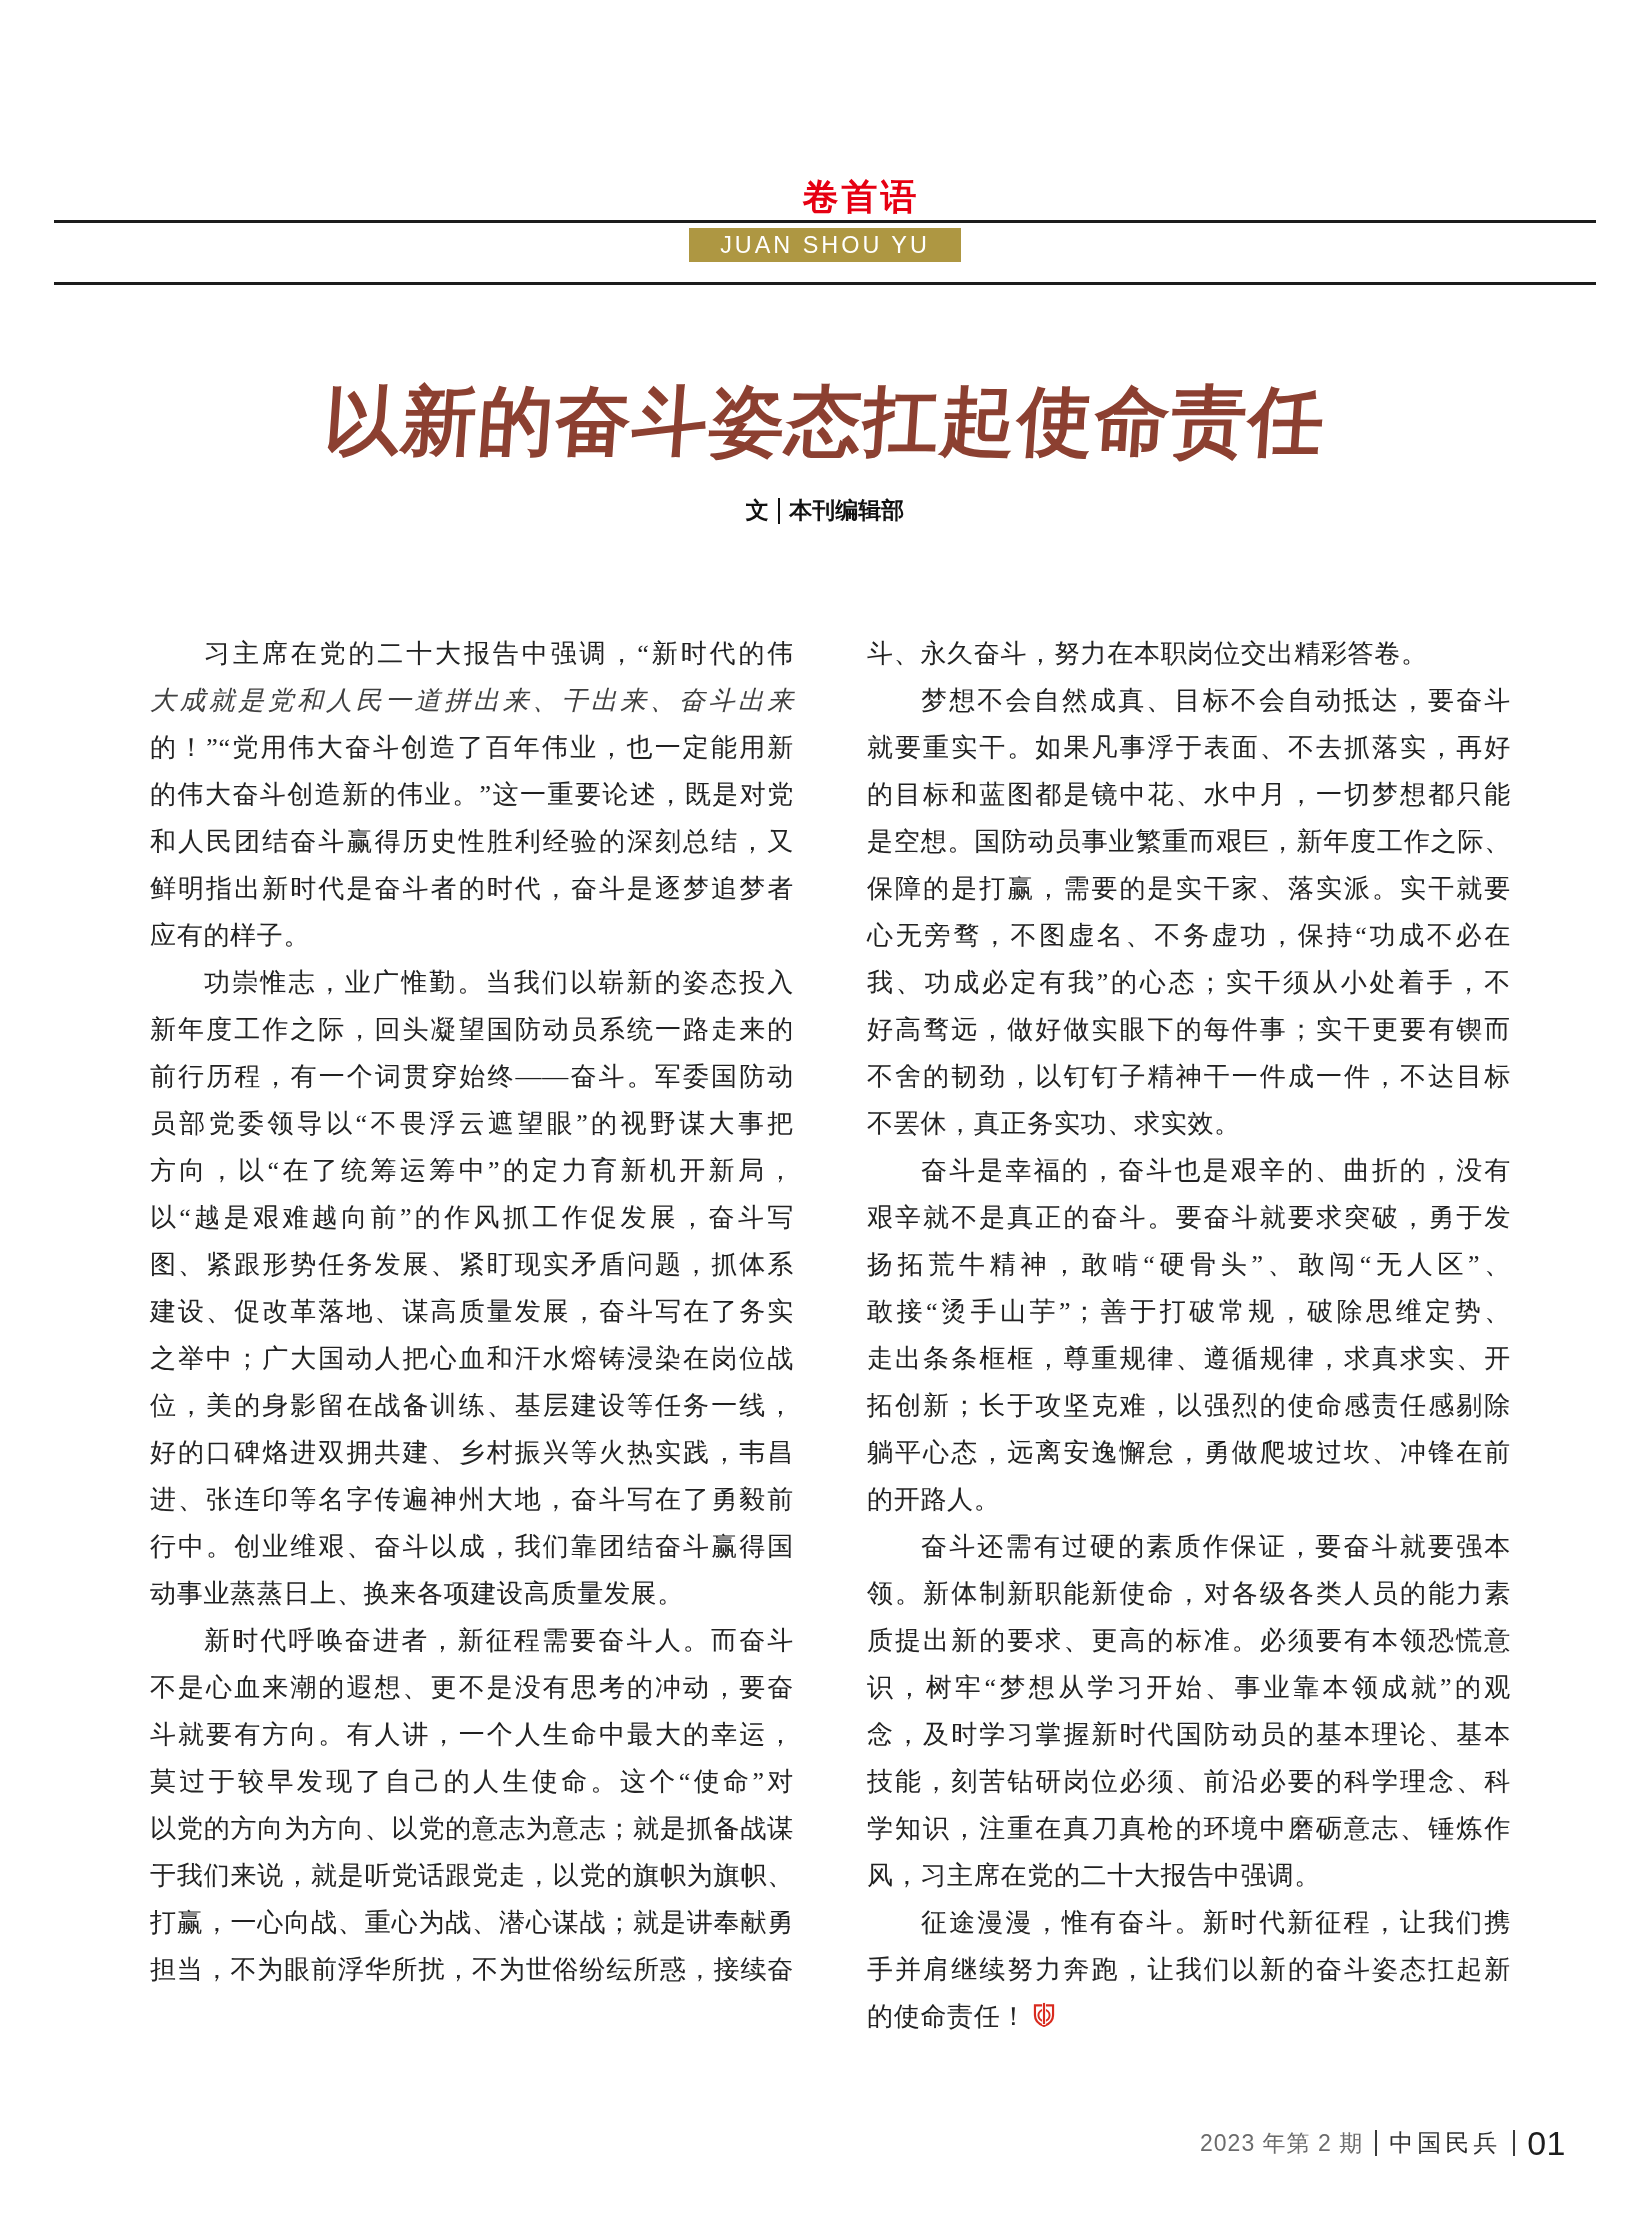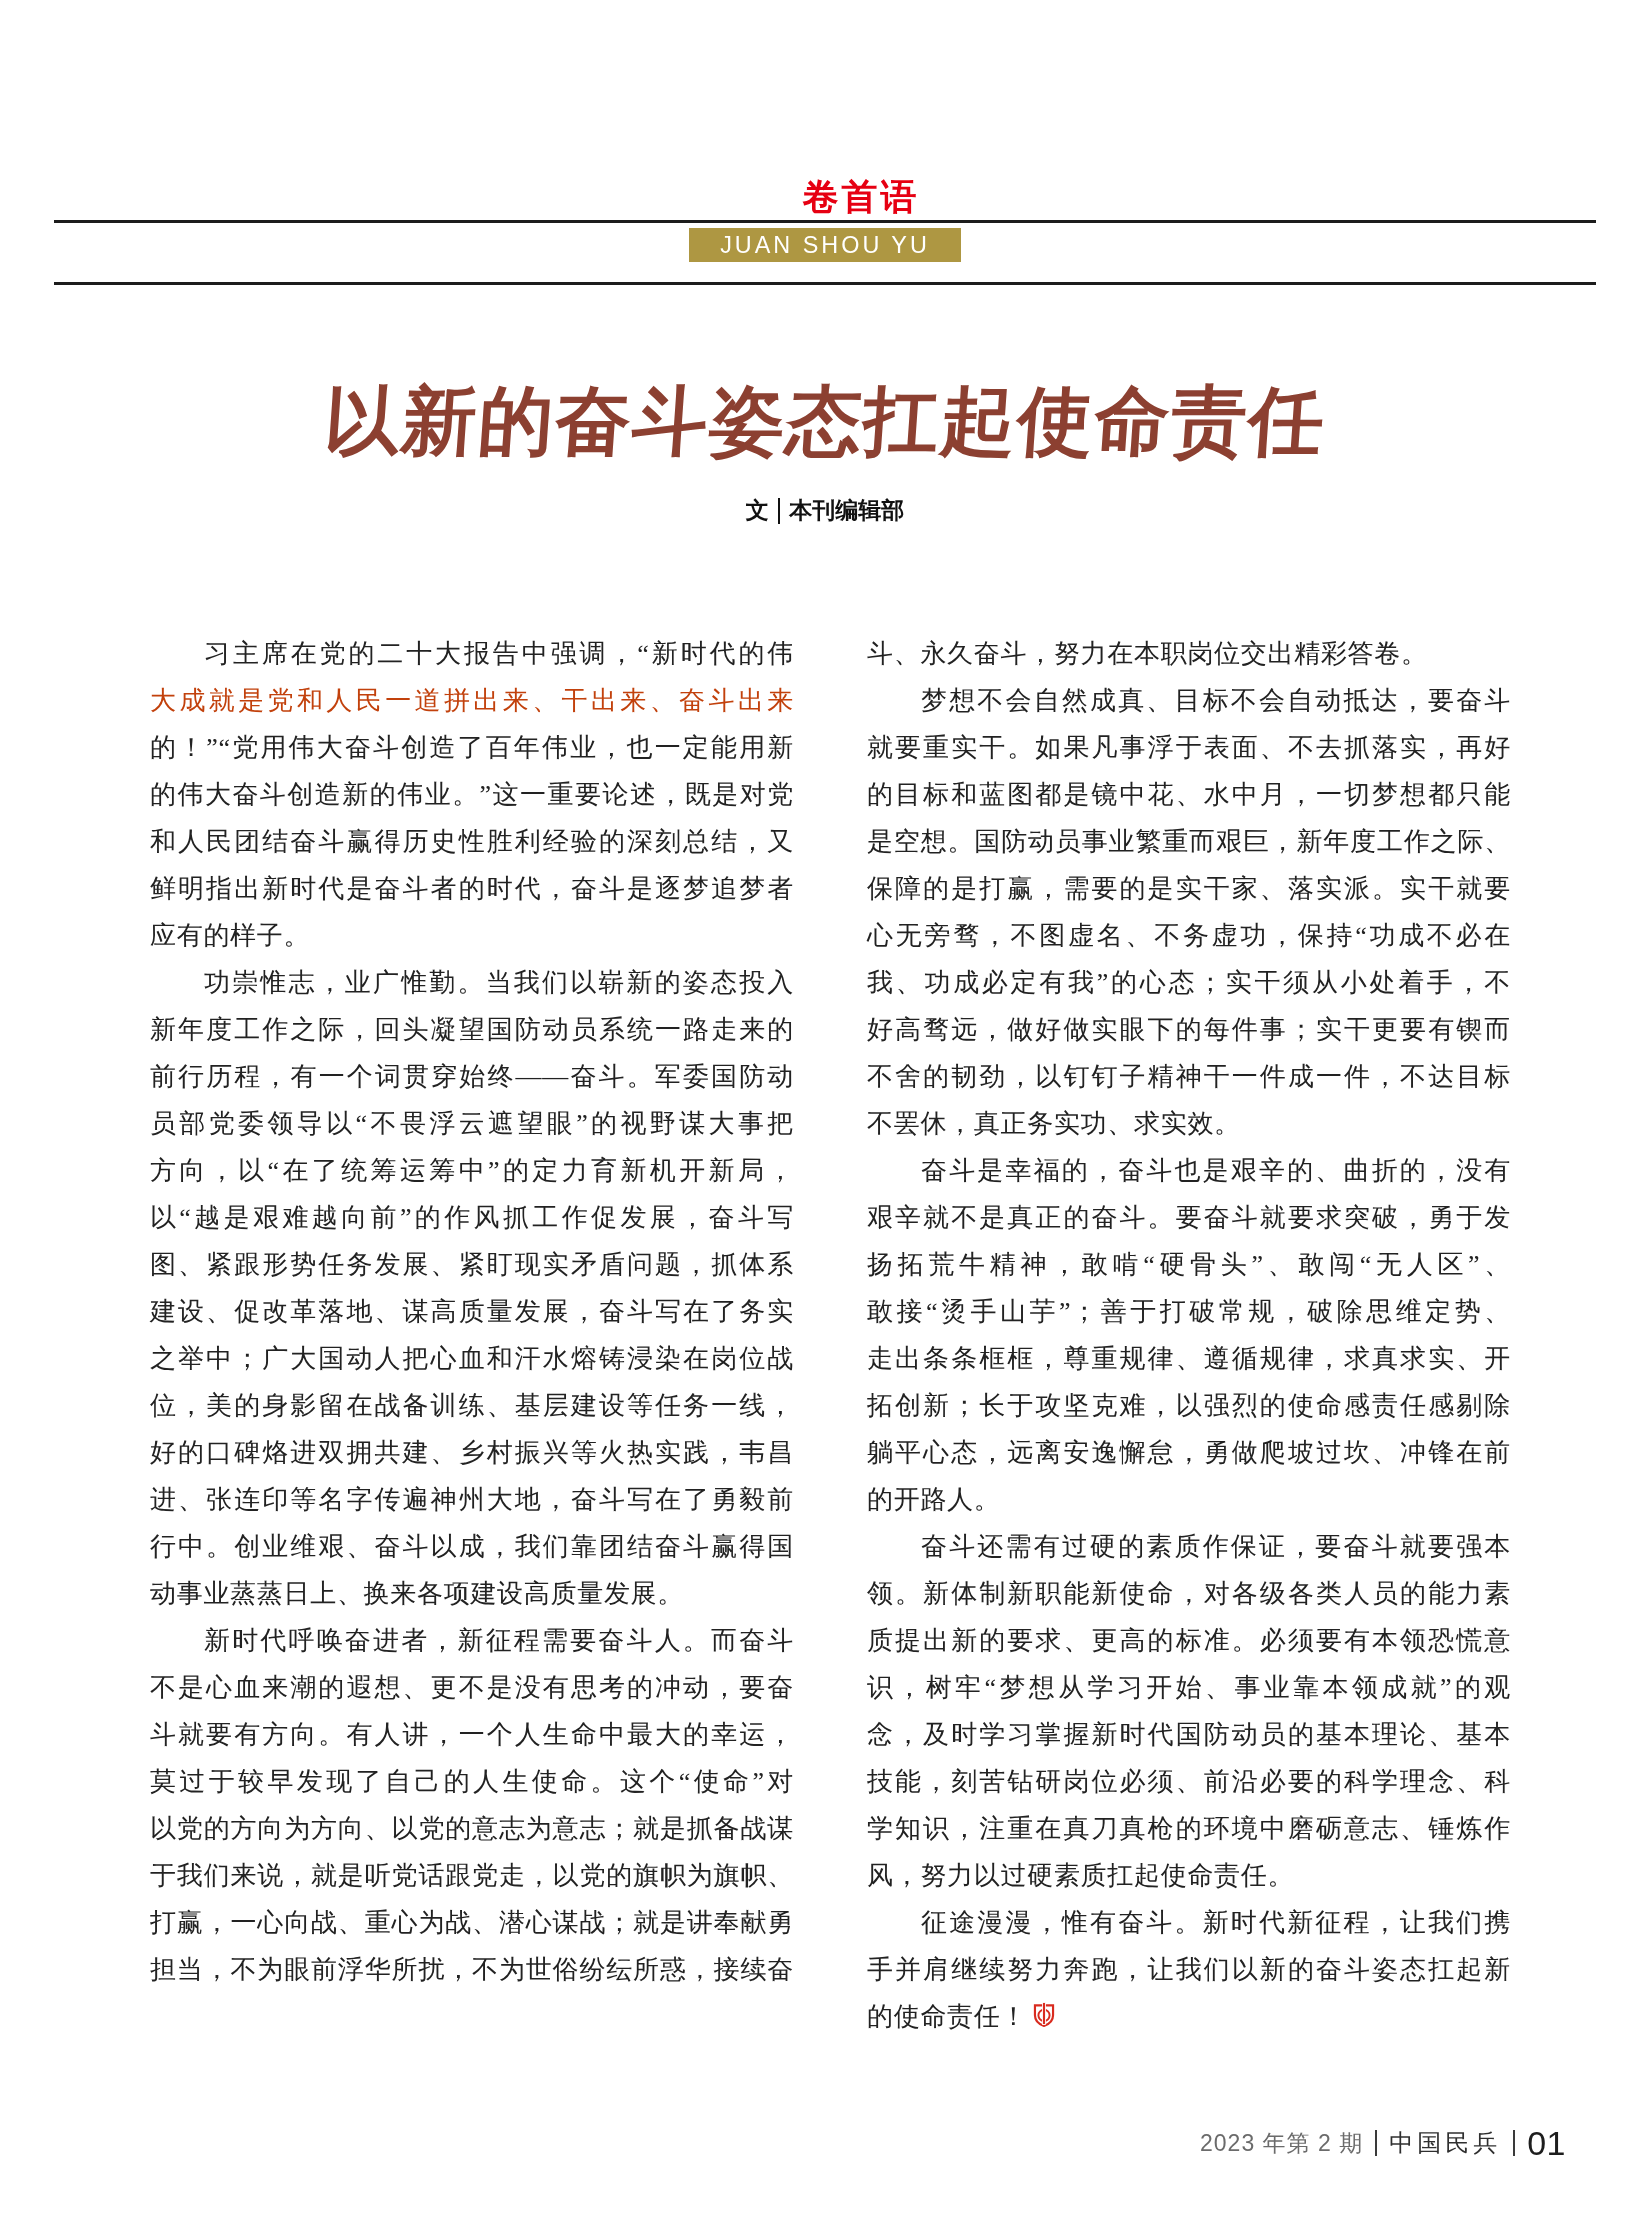--- a/index.html
+++ b/index.html
@@ -65,21 +65,21 @@
   <div class="article-title" style="color: rgb(140, 64, 49);">以新的奋斗姿态扛起使命责任</div>
 
   <div class="byline">
     <span>文</span>
     <span class="byline-divider"></span>
     <span>本刊编辑部</span>
   </div>
 
   <div class="col col-left" id="col-left">
       <div class="line fill ind" style="color: rgb(34, 34, 34);">习主席在党的二十大报告中强调，“新时代的伟</div>
-      <div class="line fill" style="color: #c2410c;">大成就是党和人民一道拼出来、干出来、奋斗出来</div>
+      <div class="line fill" style="color: #404040; font-style: italic;">大成就是党和人民一道拼出来、干出来、奋斗出来</div>
       <div class="line fill" style="color: rgb(34, 34, 34);">的！”“党用伟大奋斗创造了百年伟业，也一定能用新</div>
       <div class="line fill" style="color: rgb(34, 34, 34);">的伟大奋斗创造新的伟业。”这一重要论述，既是对党</div>
       <div class="line fill" style="color: rgb(34, 34, 34);">和人民团结奋斗赢得历史性胜利经验的深刻总结，又</div>
       <div class="line fill" style="color: rgb(34, 34, 34);">鲜明指出新时代是奋斗者的时代，奋斗是逐梦追梦者</div>
       <div class="line" style="color: rgb(34, 34, 34);">应有的样子。</div>
       <div class="line fill ind" style="color: rgb(34, 34, 34);">功崇惟志，业广惟勤。当我们以崭新的姿态投入</div>
       <div class="line fill" style="color: rgb(34, 34, 34);">新年度工作之际，回头凝望国防动员系统一路走来的</div>
       <div class="line fill" style="color: rgb(34, 34, 34);">前行历程，有一个词贯穿始终——奋斗。军委国防动</div>
       <div class="line fill" style="color: rgb(34, 34, 34);">员部党委领导以“不畏浮云遮望眼”的视野谋大事把</div>
       <div class="line fill" style="color: rgb(34, 34, 34);">方向，以“在了统筹运筹中”的定力育新机开新局，</div>
@@ -121,21 +121,21 @@
       <div class="line fill" style="color: rgb(34, 34, 34);">拓创新；长于攻坚克难，以强烈的使命感责任感剔除</div>
       <div class="line fill" style="color: rgb(34, 34, 34);">躺平心态，远离安逸懈怠，勇做爬坡过坎、冲锋在前</div>
       <div class="line" style="color: rgb(34, 34, 34);">的开路人。</div>
       <div class="line fill ind" style="color: rgb(34, 34, 34);">奋斗还需有过硬的素质作保证，要奋斗就要强本</div>
       <div class="line fill" style="color: rgb(34, 34, 34);">领。新体制新职能新使命，对各级各类人员的能力素</div>
       <div class="line fill" style="color: rgb(34, 34, 34);">质提出新的要求、更高的标准。必须要有本领恐慌意</div>
       <div class="line fill" style="color: rgb(34, 34, 34);">识，树牢“梦想从学习开始、事业靠本领成就”的观</div>
       <div class="line fill" style="color: rgb(34, 34, 34);">念，及时学习掌握新时代国防动员的基本理论、基本</div>
       <div class="line fill" style="color: rgb(34, 34, 34);">技能，刻苦钻研岗位必须、前沿必要的科学理念、科</div>
       <div class="line fill" style="color: rgb(34, 34, 34);">学知识，注重在真刀真枪的环境中磨砺意志、锤炼作</div>
-      <div class="line" style="color: rgb(34, 34, 34);">风，努力以过硬素质扛起使命责任。</div>
+      <div class="line" style="color: rgb(34, 34, 34);">风，习主席在党的二十大报告中强调。</div>
       <div class="line fill ind" style="color: rgb(34, 34, 34);">征途漫漫，惟有奋斗。新时代新征程，让我们携</div>
       <div class="line fill" style="color: rgb(34, 34, 34);">手并肩继续努力奔跑，让我们以新的奋斗姿态扛起新</div>
       <div class="line" style="color: rgb(34, 34, 34);">的使命责任！<svg class="endmark" viewBox="0 0 100 116" xmlns="http://www.w3.org/2000/svg">
           <path d="M8 16 H92 V62 C92 90 73 104 50 111 C27 104 8 90 8 62 Z" fill="#ffffff" stroke="#d92b1f" stroke-width="10"></path>
           <circle cx="50" cy="62" r="26" fill="none" stroke="#d92b1f" stroke-width="9"></circle>
           <rect x="43" y="2" width="14" height="102" fill="#d92b1f" stroke="#ffffff" stroke-width="4"></rect>
         </svg></div>
     </div>
 
   <div class="footer">

